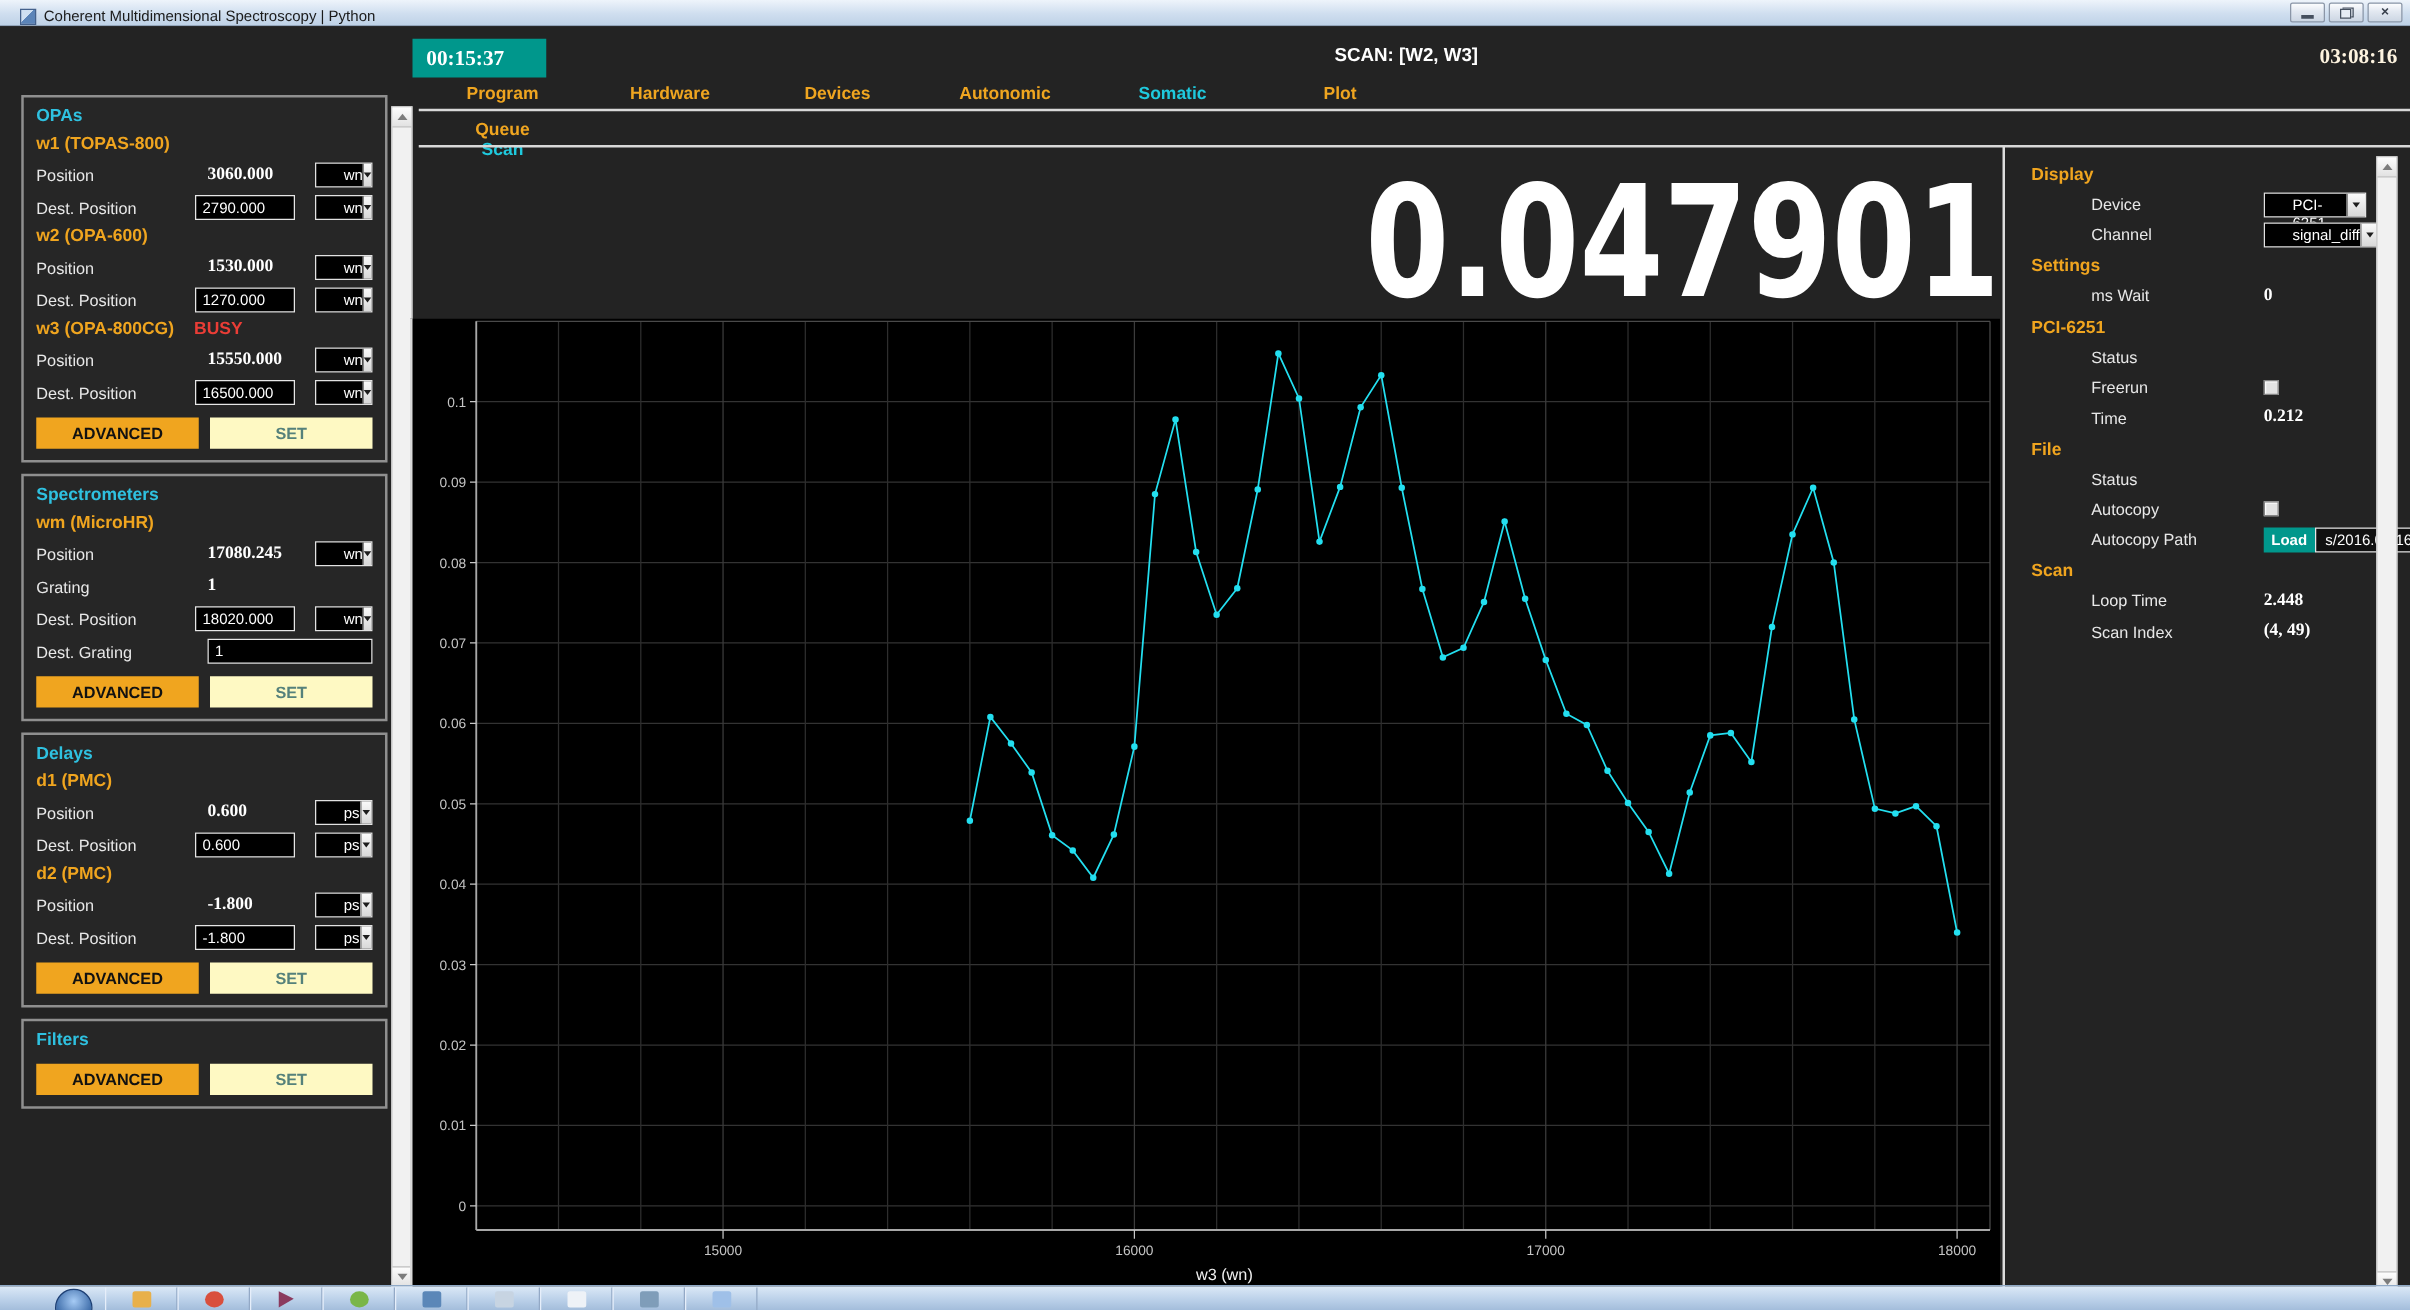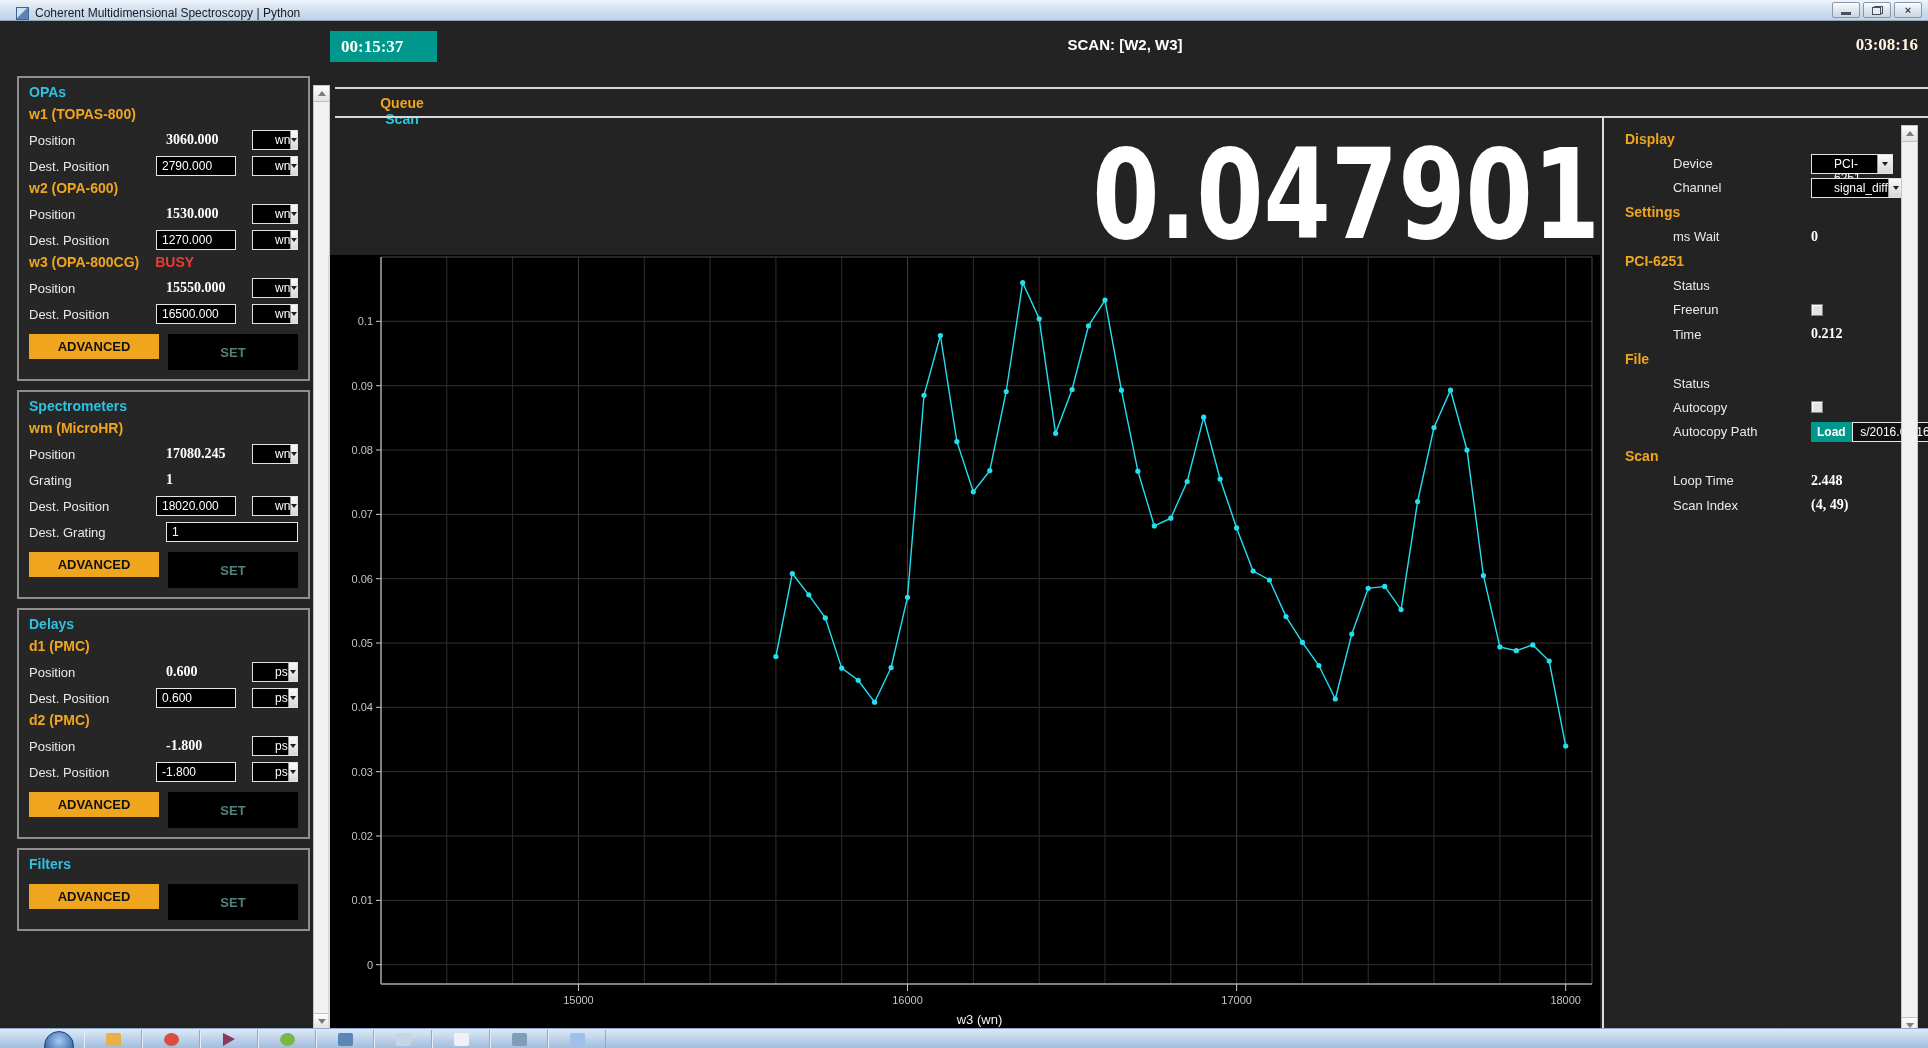--- a/index.html
+++ b/index.html
@@ -56,21 +56,21 @@
     color:#fff;font-size:12px;font-family:"Liberation Sans",sans-serif;padding:1px 5px;}
   input.field.wide{width:132px;margin-right:0;}
   .combo{width:46px;height:20px;border:1px solid #e2e2e2;background:#000;display:flex;align-items:stretch;}
   .combo .ctext{flex:1;color:#fff;font-size:12px;padding:2px 0 0 5px;margin-left:17px;}
   .combo .cbtn{width:15px;background:linear-gradient(#fafafa,#d8d8d8);border-left:1px solid #9a9a9a;
     display:flex;align-items:center;justify-content:center;}
   .arrow-down{width:0;height:0;border-left:3.5px solid transparent;border-right:3.5px solid transparent;border-top:4px solid #1d1d1d;}
   .btnrow{display:flex;gap:9px;margin-top:7px;}
   .btn-adv{flex:1;height:25px;background:#f0a51f;color:#111;font-weight:bold;font-size:13px;
     display:flex;align-items:center;justify-content:center;}
-  .btn-set{flex:1;height:36px;background:#000000;color:#55817b;font-weight:bold;font-size:13px;
+  .btn-set{flex:1;height:25px;background:#fef9c3;color:#55817b;font-weight:bold;font-size:13px;
     display:flex;align-items:center;justify-content:center;}
   
   .vscroll{background:#f1f1f1;border:1px solid #c6c6c6;}
   .sb-side{left:313px;top:64px;width:17px;height:945px;}
   .sb-right{left:1901px;top:104px;width:17px;height:909px;}
   .scroll-btn{position:absolute;left:0;width:15px;height:16px;
     background:linear-gradient(#fdfdfd,#e2e2e2);display:flex;align-items:center;justify-content:center;}
   .scroll-btn.up{top:0;border-bottom:1px solid #c0c0c0;}
   .scroll-btn.down{bottom:0;border-top:1px solid #c0c0c0;}
   .tri-up{width:0;height:0;border-left:4px solid transparent;border-right:4px solid transparent;border-bottom:5px solid #7c7c7c;}
@@ -124,20 +124,28 @@
         <span>×</span>
       </div>
   </div>
 </div>
 
 <div class="app">
   <div class="timer">00:15:37</div>
   <div class="scan-label">SCAN: [W2, W3]</div>
   <div class="clock">03:08:16</div>
 
+  <div class="tabs tabs1">
+      <div class="tab">Program</div>
+      <div class="tab">Hardware</div>
+      <div class="tab">Devices</div>
+      <div class="tab">Autonomic</div>
+      <div class="tab active">Somatic</div>
+      <div class="tab">Plot</div>
+    </div>
   <div class="sep sep-a"></div>
   <div class="tabs tabs2">
       <div class="tab">Queue</div>
       <div class="tab active">Scan</div>
     </div>
   <div class="sep sep-b"></div>
 
   <div class="sidebar">
       <div class="sec">
         <div class="sec-title">OPAs</div>

